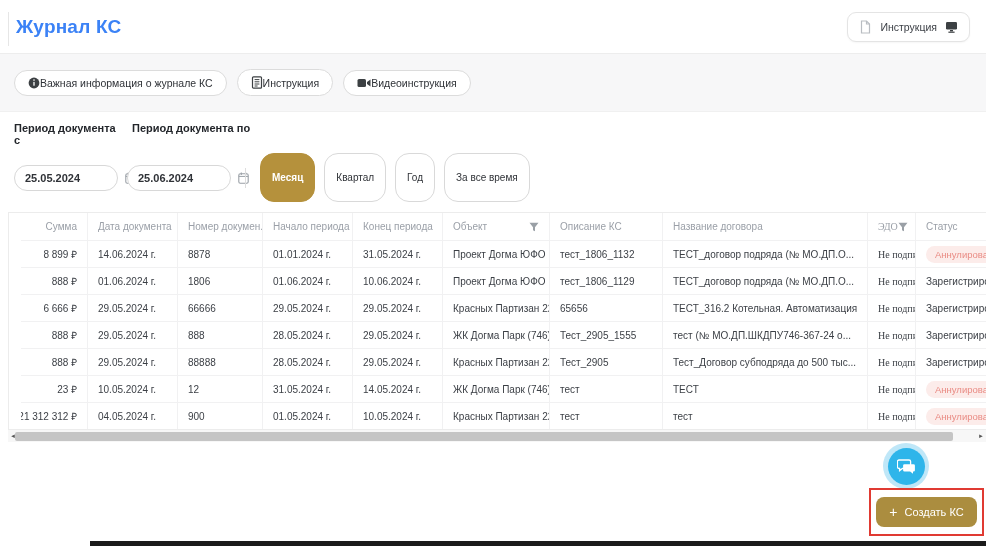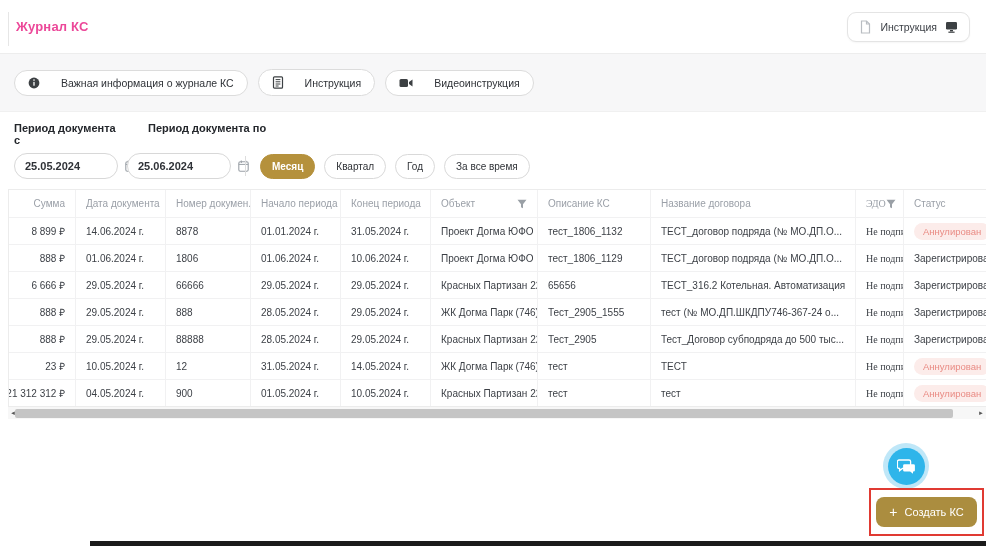--- a/index.html
+++ b/index.html
@@ -13,63 +13,63 @@
   }
   
   .app-header {
     height: 54px;
     display: flex; align-items: center; justify-content: space-between;
     padding: 0 16px 0 16px;
     border-bottom: 1px solid #ededed;
     position: relative;
   }
   .left-hairline { position:absolute; left:8px; top:12px; height:34px; width:1px; background:#e6e6e6; }
-  .page-title { font-size: 13px; font-weight: bold; color: #ec4899; letter-spacing: .2px; }
+  .page-title { font-size: 19px; font-weight: bold; color: #3b82f6; letter-spacing: .2px; }
   .instr-btn {
     display: inline-flex; align-items: center; gap: 8px;
     background: #fff; border: 1px solid #e4e4e4; border-radius: 9px;
     padding: 7px 11px; font-size: 10.5px; color: #3b3f45;
     box-shadow: 0 1px 2px rgba(0,0,0,.04); cursor: pointer;
   }
   
   .toolbar {
     background: #f7f7f8;
     border-bottom: 1px solid #f0f0f0;
     padding: 15px 14px;
     display: flex; gap: 10px; align-items: center;
   }
   .pill {
-    display: inline-flex; align-items: center; gap: 21px;
+    display: inline-flex; align-items: center; gap: 0;
     background: #fff; border: 1px solid #dcdcdc; border-radius: 16px;
     padding: 6px 13px; font-size: 10.5px; color: #2f3237; cursor: pointer;
     white-space: nowrap;
   }
   
   .filters { padding: 10px 14px 10px; }
-  .filter-labels { display: flex; gap: 30px; margin-bottom: 7px; }
+  .filter-labels { display: flex; gap: 14px; margin-bottom: 7px; }
   .flabel { font-size: 11px; font-weight: 600; color: #23262b; }
   .flabel.w1 { width: 104px; }
   .filter-controls { display: flex; align-items: center; gap: 9px; }
   .dinput {
     width: 104px; height: 26px;
     border: 1px solid #d8d8d8; border-radius: 13px;
     display: inline-flex; align-items: center; justify-content: space-between;
     padding: 0 10px; font-size: 11px; font-weight: 600; color: #2f3237;
     background: #fff; cursor: text; gap: 45px;
   }
   .vdivider { width: 1px; height: 20px; background: #dddddd; margin: 0 5px; }
   .pbtn {
     border: 1px solid #d9d9d9; border-radius: 14px; background: #fff;
-    padding: 6px 11px; font-size: 10px; color: #2f3237; cursor: pointer; white-space: nowrap;
+    padding: 18px 11px; font-size: 10px; color: #2f3237; cursor: pointer; white-space: nowrap;
   }
   .pbtn.active { background: #b5913c; border-color: #b5913c; color: #fff; font-weight: bold; }
   
   .table-wrap {
     margin-left: 8px; width: 978px; overflow: hidden;
-    border-left: 1px solid #ececec; border-top: 1px solid #ececec;
+    border-left: 1px solid #ececec; border-top: 1px solid #ececec; padding-left: 12px;
   }
   .thead, .trow { display: flex; width: 996px; }
   .cell {
     border-right: 1px solid #f1f1f2;
     padding: 0 10px; display: flex; align-items: center;
     height: 26px; font-size: 10px; white-space: nowrap; overflow: hidden;
     color: #3b3f45; flex: none;
   }
   .thead .cell { color: #9ba0a8; height: 27px; }
   .trow { border-top: 1px solid #f1f1f2; }

